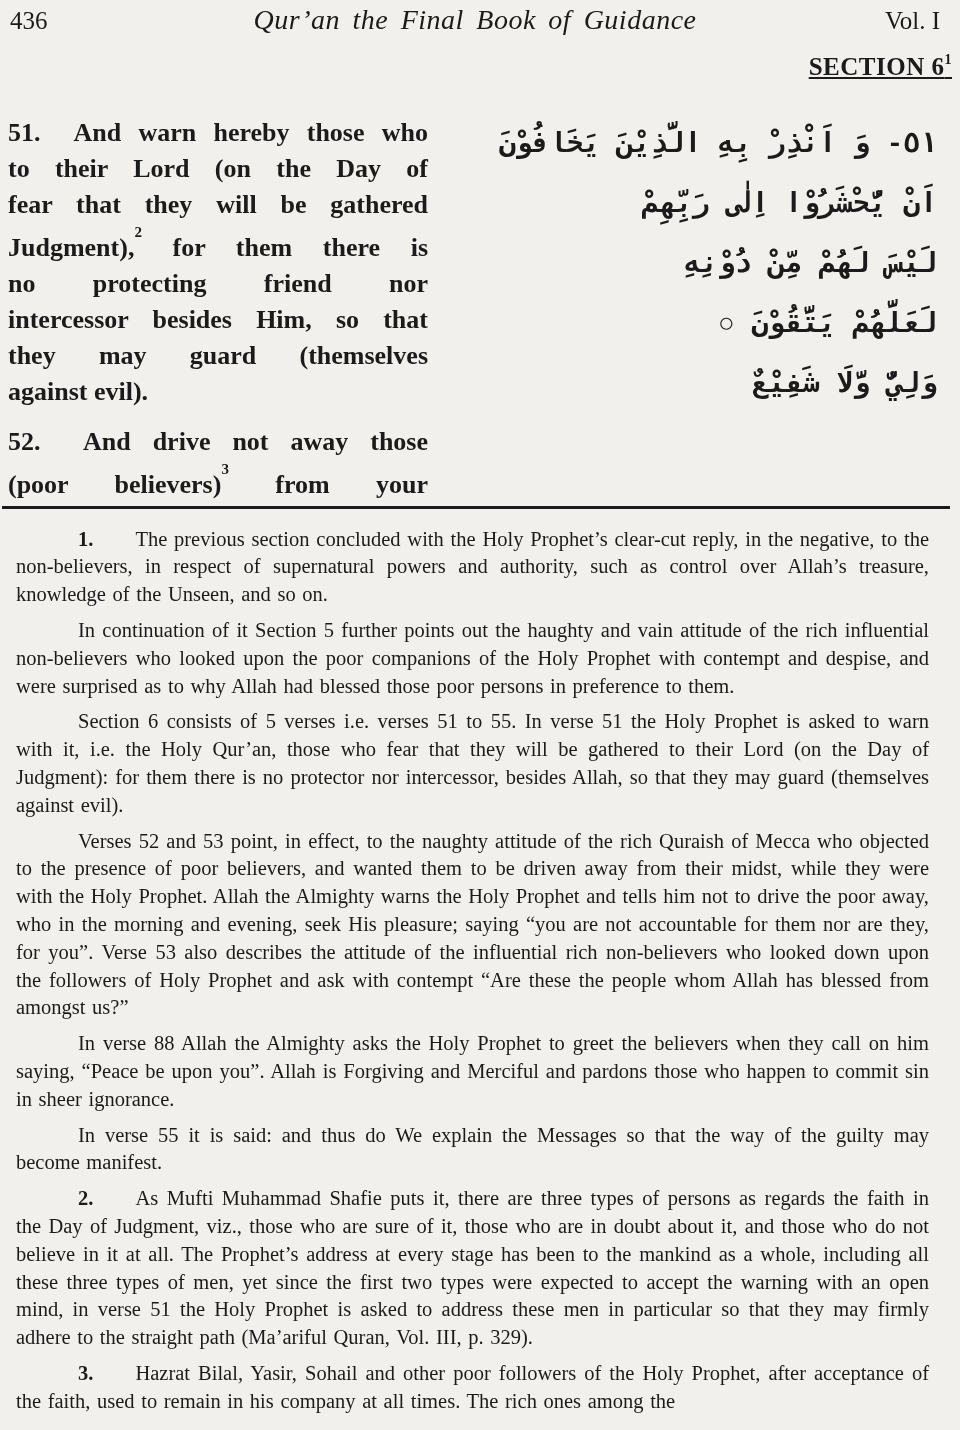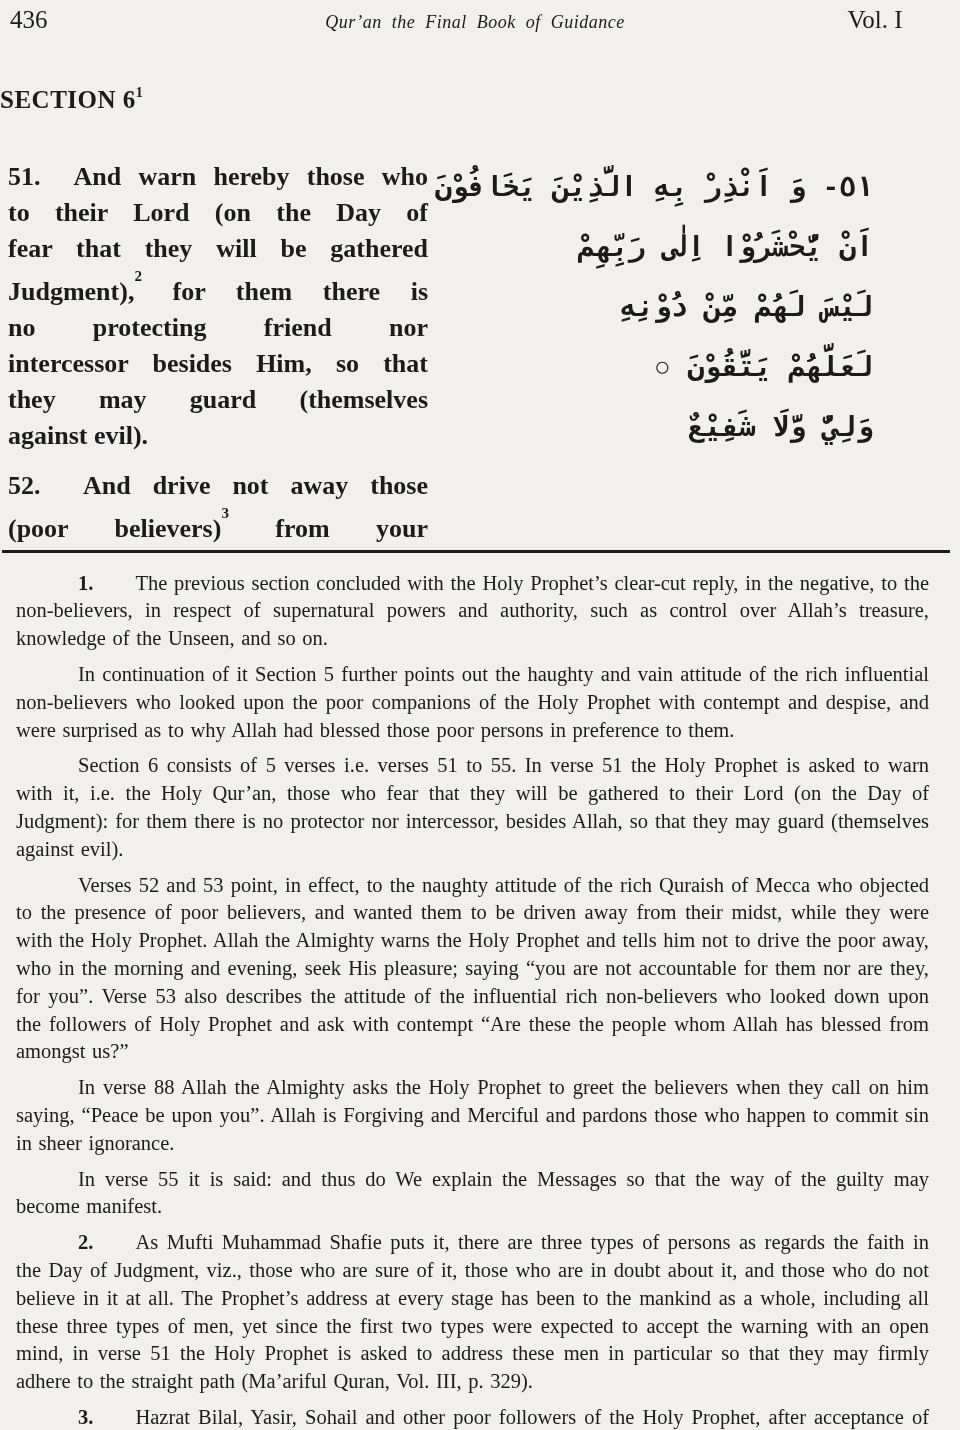--- a/index.html
+++ b/index.html
@@ -14,39 +14,40 @@
 
   
   .hdr {
     display: flex; align-items: baseline;
     padding: 5px 12px 0 10px;
     font-size: 25px; line-height: 30px;
   }
   .hdr .pageno { width: 130px; }
   .hdr .title {
     flex: 1; text-align: center;
-    font-style: italic; font-size: 18px;
+    font-style: italic; font-size: 28px;
     word-spacing: 5px; letter-spacing: 0.5px;
   }
-  .hdr .vol { width: 130px; text-align: center; }
+  .hdr .vol { width: 130px; text-align: right; }
 
   
   .section-h {
-    margin: 43px 0 0 0;
-    text-align: left;
+    margin: 11px 0 0 0;
+    text-align: right;
     font-size: 25px; font-weight: bold;
     letter-spacing: 0.5px;
     line-height: 30px;
+    text-decoration: underline;
   }
   .section-h sup { font-size: 14px; position: relative; top: -2px; }
 
   
   .verses {
-    display: flex; 
-    margin-top: 44px;
+    display: flex; justify-content: space-between;
+    margin-top: 33px;
     padding: 0 15px 0 8px;
   }
   .col-en { width: 420px; font-weight: bold; font-size: 26px; }
   .vline {
     line-height: 36px;
     white-space: nowrap;
     text-align: justify;
     text-align-last: justify;
   }
   .vline.last { text-align-last: left; }

